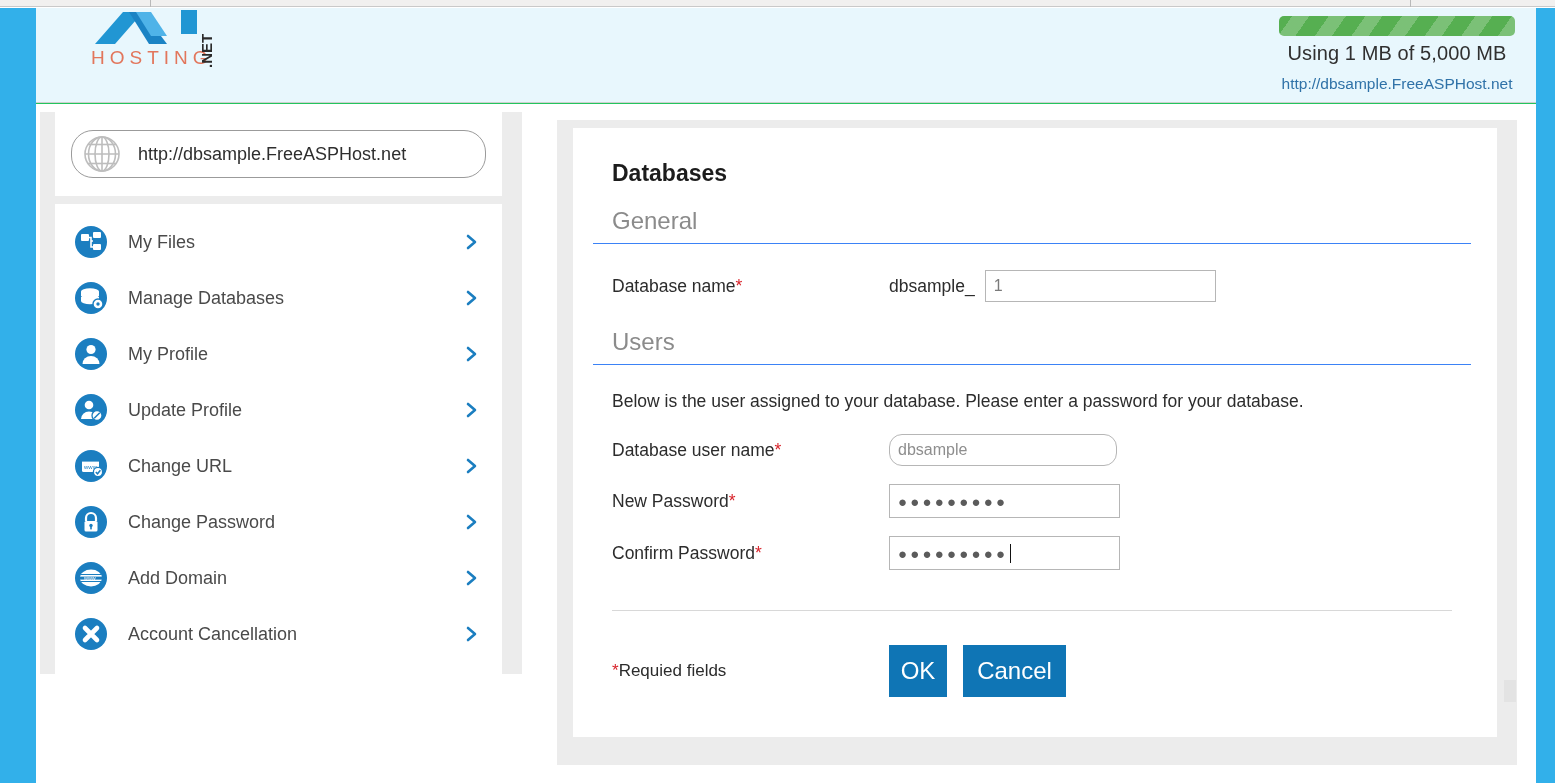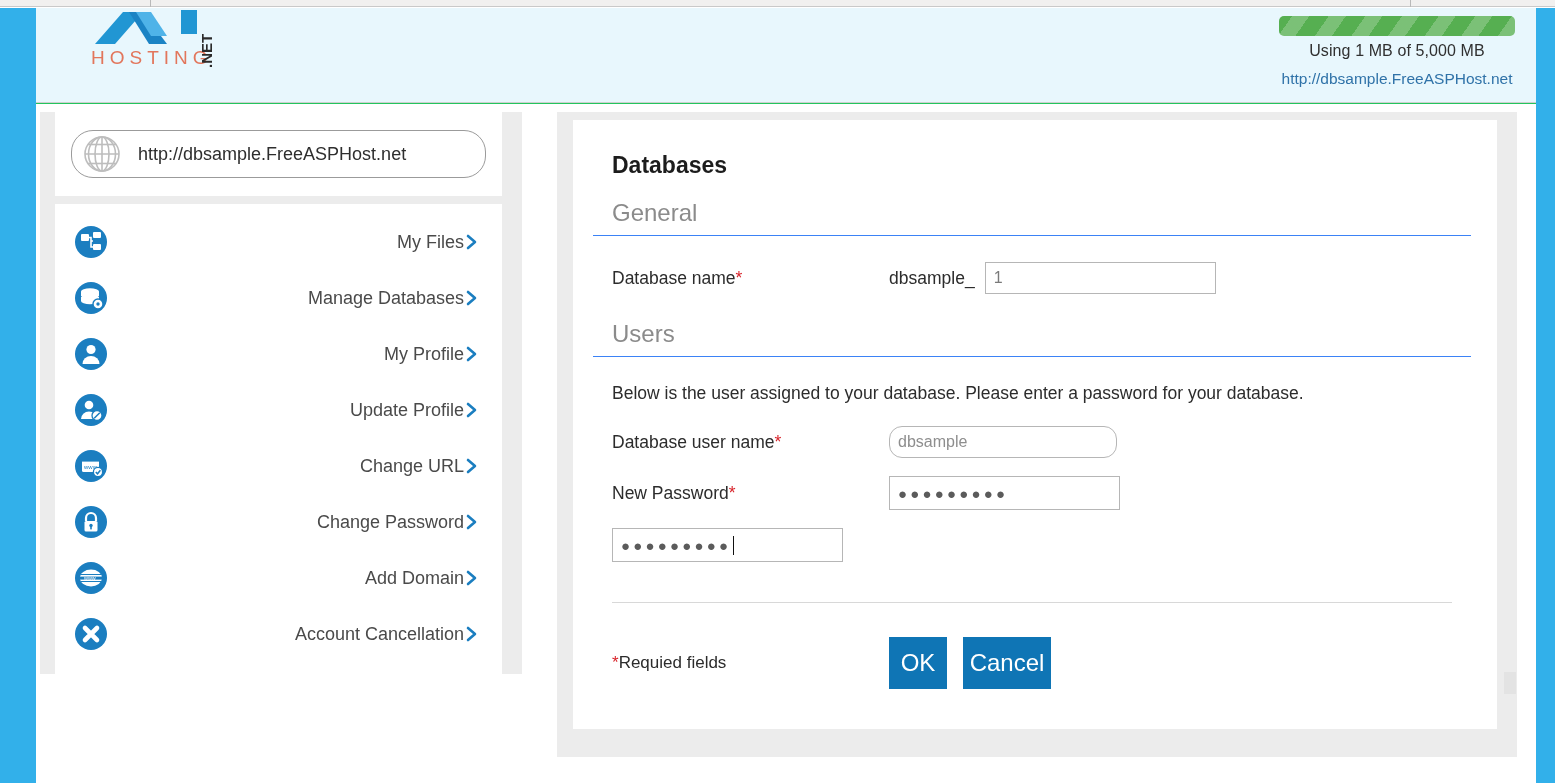--- a/index.html
+++ b/index.html
@@ -51,21 +51,21 @@
     width: 236px; height: 20px; border-radius: 5px;
     background: #56af51;
     background-image: repeating-linear-gradient(
       -55deg,
       rgba(255,255,255,0.22) 0px, rgba(255,255,255,0.22) 14px,
       rgba(255,255,255,0) 14px, rgba(255,255,255,0) 30px);
     margin: 0 auto;
   }
   .usage-text {
     margin-top: 6px;
-    font-size: 16px; color: #303030;
+    font-size: 20px; color: #303030;
     text-align: center;
     letter-spacing: .1px;
   }
   .usage-link {
     display: block; margin-top: 10px;
     font-size: 15.5px; color: #2f72a8;
     text-decoration: none; text-align: center;
   }
 
   
@@ -108,27 +108,26 @@
     display: flex; align-items: center;
     height: 56px; padding: 0 22px 0 16px;
     cursor: pointer;
   }
   .menu-icon { width: 40px; height: 40px; flex: 0 0 40px; }
   .menu-label {
     flex: 1 1 auto;
     font-size: 18px; color: #4a4a4a;
     padding-left: 17px;
     white-space: nowrap;
-    text-align: right;
   }
   .chev { flex: 0 0 16px; width: 16px; height: 20px; }
 
   
   .main-outer {
-    position: absolute; left: 521px; top: 8px;
+    position: absolute; left: 521px; top: 16px;
     width: 960px;
     background: #ececec;
     padding: 8px 20px 28px 16px;
   }
   .main-card {
     background: #ffffff;
     padding: 32px 26px 40px 20px;
     min-height: 565px;
   }
   .card-title {
@@ -192,21 +191,21 @@
     font-size: 17px; color: #2c2c2c;
     width: 277px; flex: 0 0 277px;
   }
   .btn {
     font-family: "Liberation Sans", sans-serif;
     font-size: 24px; color: #ffffff;
     background: #0f75b5; border: none;
     padding: 12px 0; width: 58px;
     cursor: pointer; margin-right: 16px;
   }
-  .btn-cancel { width: 88px; margin-right: 10px; }
+  .btn-cancel { width: 103px; margin-right: 10px; }
 
   
   .scroll-stub {
     position: absolute; right: 1px; top: 560px;
     width: 12px; height: 22px; background: #e3e3e3;
   }
 </style>
 </head>
 <body>
 
@@ -440,20 +439,21 @@
         <div class="form-row">
           <span class="form-label"><span>New Password</span><span class="req">*</span></span>
           <span class="pw-wrap">
             <span class="input-pw">
               <span class="dots">●●●●●●●●●</span>
             </span>
           </span>
         </div>
 
         <div class="form-row">
+          <span class="form-label"><span>Confirm Password</span><span class="req">*</span></span>
           <span class="pw-wrap">
             <span class="input-pw">
               <span class="dots">●●●●●●●●●</span>
                 <span class="caret"></span>
             </span>
           </span>
         </div>
 
         <div class="divider-bottom"></div>
 

